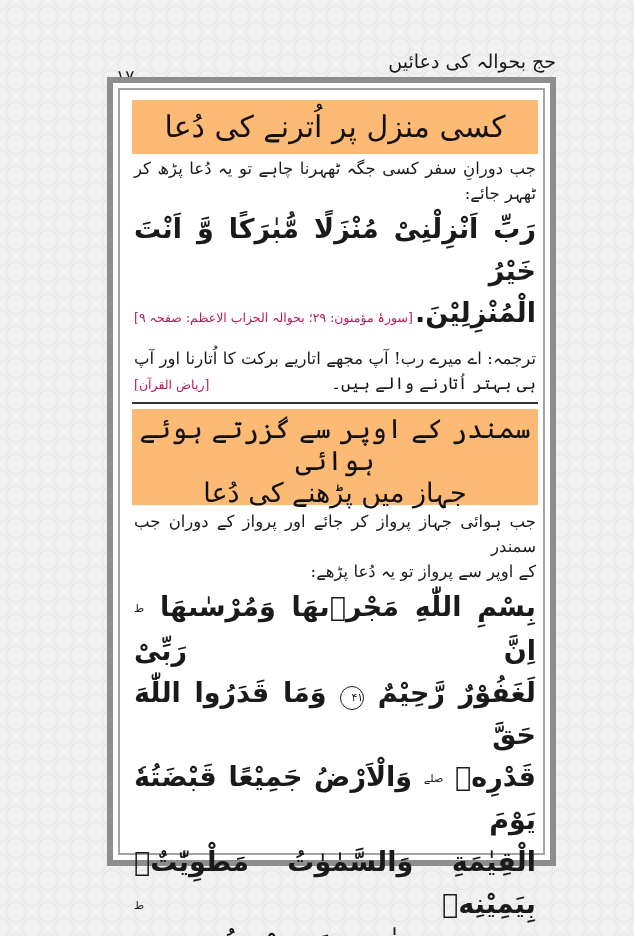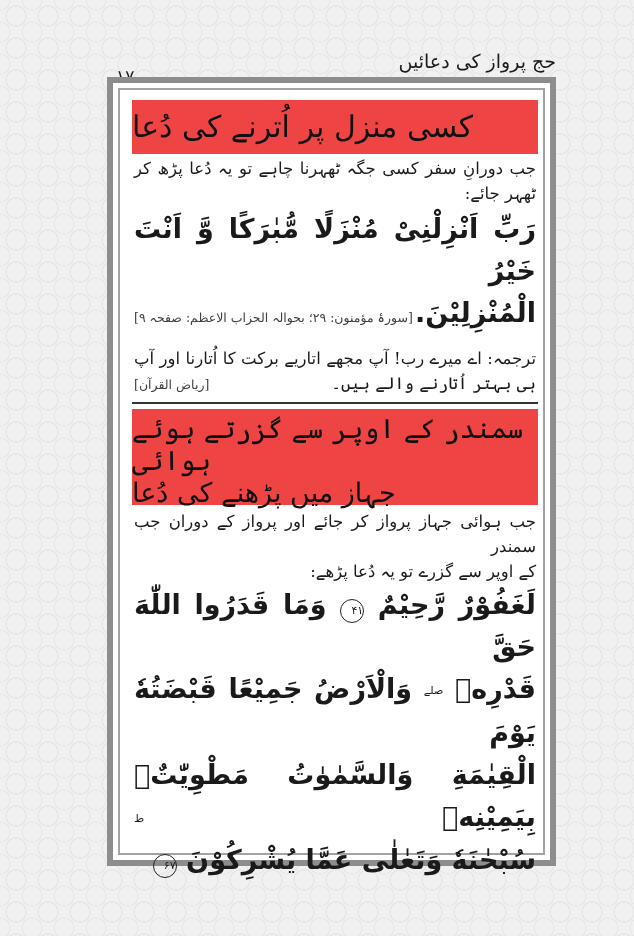--- a/index.html
+++ b/index.html
@@ -32,50 +32,50 @@
   }
   .inner-frame {
     position:absolute; left:5px; top:5px; right:5px; bottom:5px;
     border:2px solid #a3a3a3;
   }
   .content {
     position:absolute; left:12px; right:5px; top:10px; bottom:6px;
     direction:rtl;
   }
   .title-box {
-    background:#ef4444; text-align:left;
+    background:#fdba74; text-align:center;
     font-family:"DejaVu Serif", serif; color:#111;
   }
   .title-1 { height:54px; line-height:54px; font-size:30px; margin-top:0; }
   .title-2 { height:96px; font-size:27px; line-height:32px; padding-top:4px; box-sizing:border-box; }
   .urdu {
     font-family:"DejaVu Serif", serif; font-size:16.5px; line-height:25px;
     text-align:justify; text-align-last:justify; padding:0 2px;
   }
   .urdu.last { text-align-last:right; }
   .arabic {
     font-family:"DejaVu Sans", sans-serif; font-weight:bold; font-size:27px;
     line-height:42px; text-align:justify; text-align-last:justify; padding:0 2px;
   }
   .arabic.last { text-align-last:right; }
   .row { display:flex; justify-content:space-between; align-items:baseline; }
-  .ref { font-family:"DejaVu Serif", serif; font-size:12.5px; color:#404040; }
+  .ref { font-family:"DejaVu Serif", serif; font-size:12.5px; color:#be185d; }
   .divider { height:0; border-top:2px solid #333; margin:6px 0 5px 0; }
   .ayah-mark {
     display:inline-block; width:22px; height:22px; border:1.5px solid #222; border-radius:50%;
     font-size:11px; line-height:22px; text-align:center; font-weight:normal; vertical-align:middle;margin-top:8px;
   }
   .small-mark { font-size:11px; font-weight:normal; vertical-align:middle; }
 </style>
 </head>
 <body>
 
 <div class="running-head">
   <span class="page-num">١٧</span>
-  <span class="book-title">حج پرواز کی دعائیں</span>
+  <span class="book-title">حج بحوالہ کی دعائیں</span>
 </div>
 
 <div class="frame">
   <div class="inner-frame">
     <div class="content">
 
       <div class="title-box title-1">کسی منزل پر اُترنے کی دُعا</div>
 
       <div class="urdu last" style="margin-top:2px;">جب دورانِ سفر کسی جگہ ٹھہرنا چاہے تو یہ دُعا پڑھ کر ٹھہر جائے:</div>
 
@@ -92,22 +92,27 @@
       </div>
 
       <div class="divider"></div>
 
       <div class="title-box title-2">
         <div>سمندر کے اوپر سے گزرتے ہوئے ہوائی</div>
         <div>جہاز میں پڑھنے کی دُعا</div>
       </div>
 
       <div class="urdu" style="margin-top:4px;">جب ہوائی جہاز پرواز کر جائے اور پرواز کے دوران جب سمندر</div>
-      <div class="urdu last">کے اوپر سے گزرے تو یہ دُعا پڑھے:</div>
+      <div class="urdu last">کے اوپر سے پرواز تو یہ دُعا پڑھے:</div>
 
+      <div class="arabic" style="margin-top:2px;">
+        <span>بِسْمِ اللّٰهِ مَجْرٖىهَا وَمُرْسٰىهَا</span>
+        <span class="small-mark">ط</span>
+        <span>اِنَّ رَبِّیْ</span>
+      </div>
       <div class="arabic">
         <span>لَغَفُوْرٌ رَّحِیْمٌ</span>
         <span class="ayah-mark">۴۱</span>
         <span>وَمَا قَدَرُوا اللّٰهَ حَقَّ</span>
       </div>
       <div class="arabic">
         <span>قَدْرِهٖ</span>
         <span class="small-mark">صلے</span>
         <span>وَالْاَرْضُ جَمِیْعًا قَبْضَتُهٗ یَوْمَ</span>
       </div>

